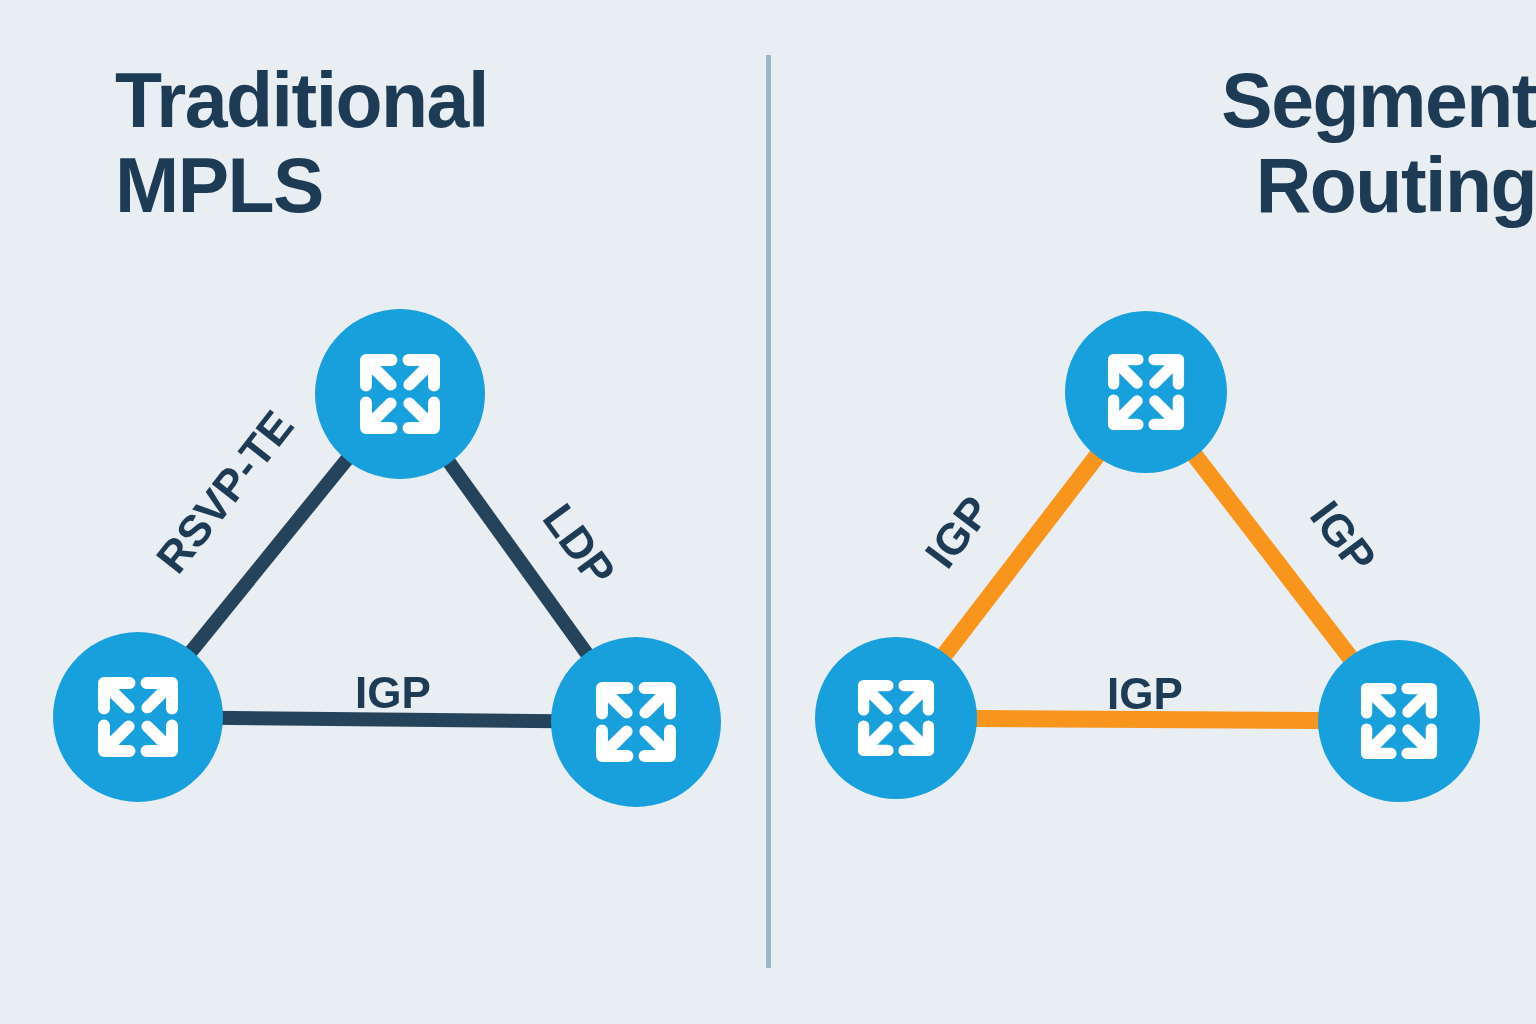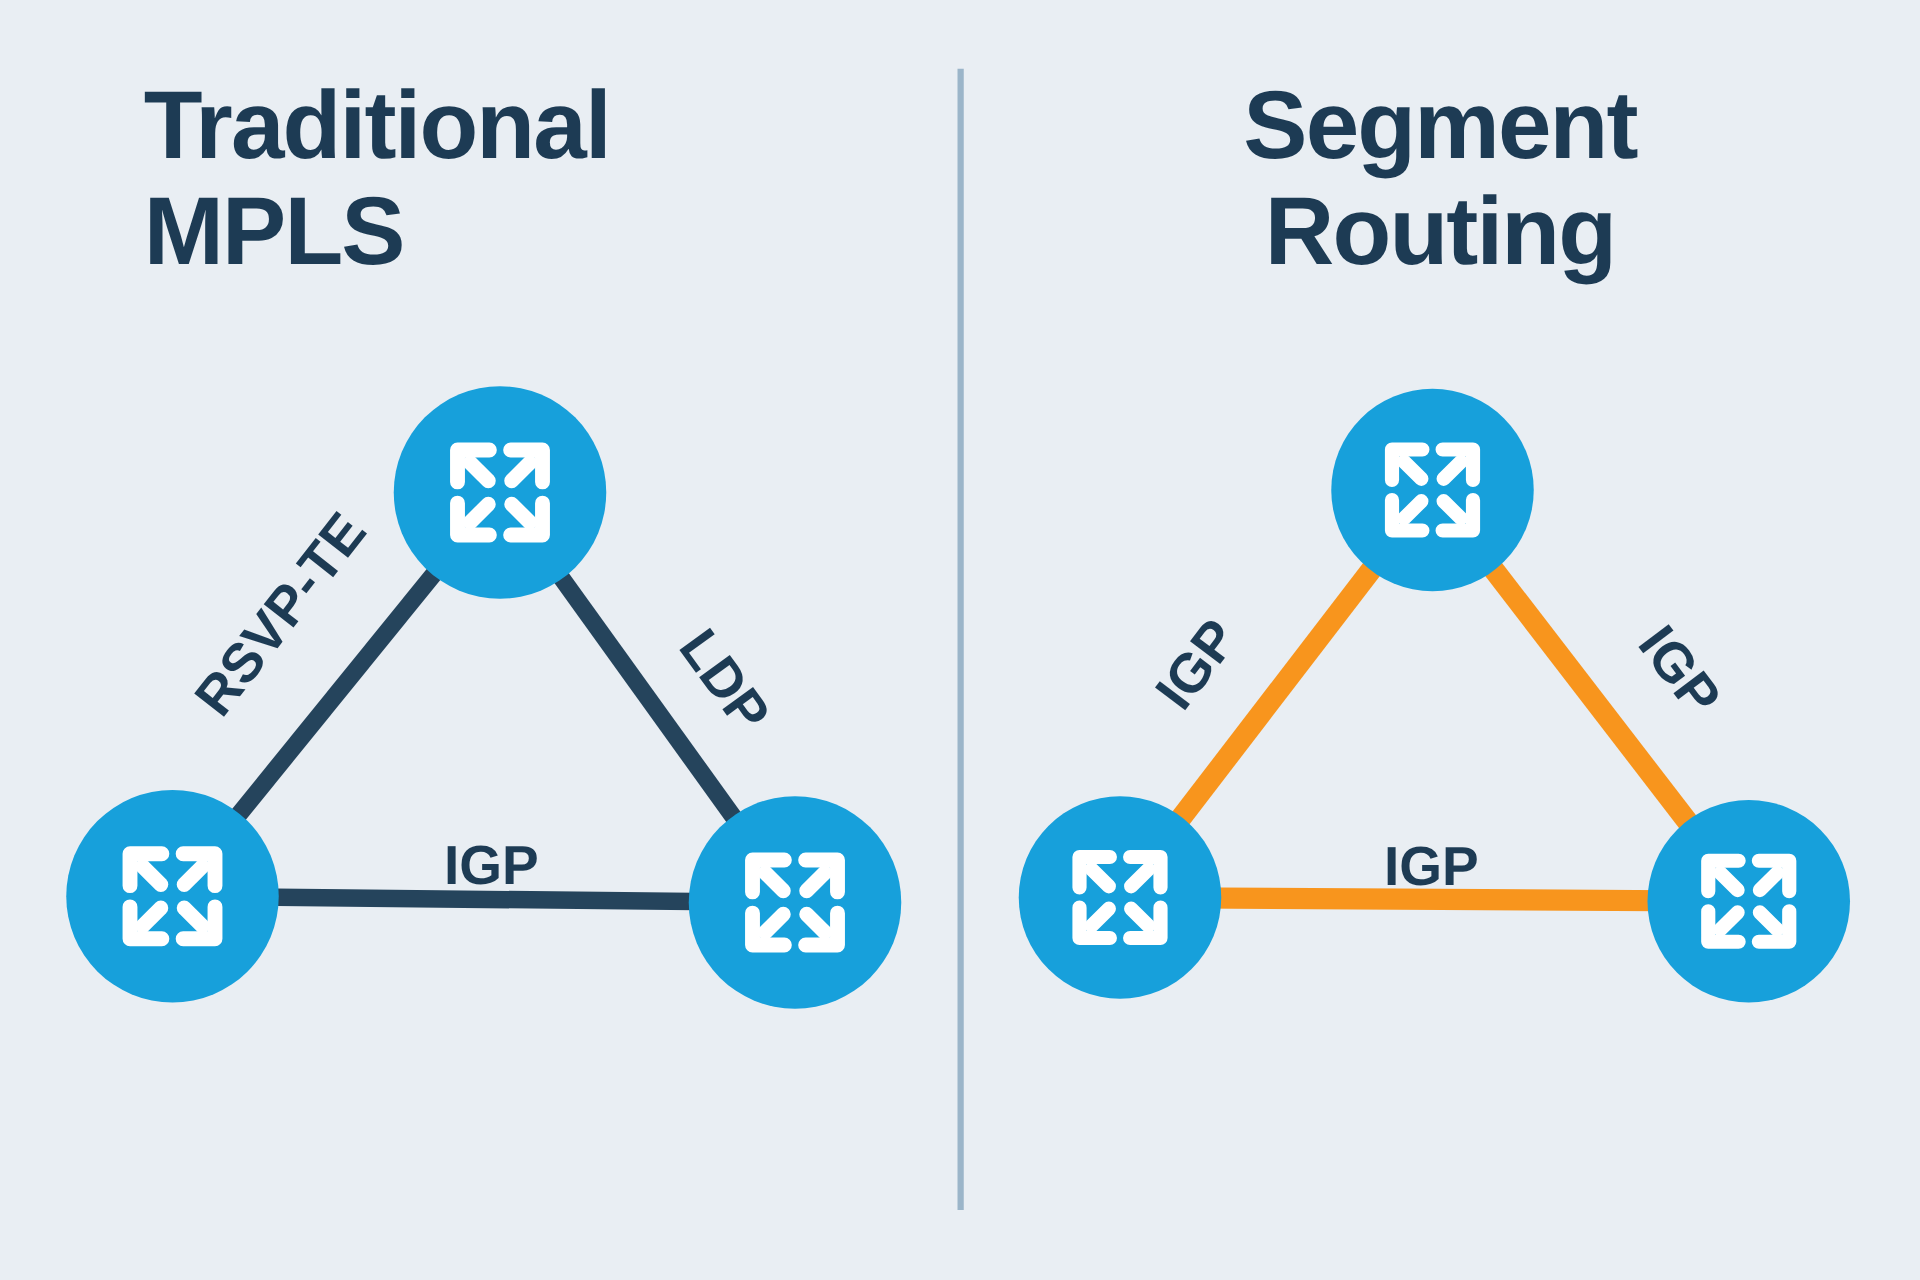--- a/index.html
+++ b/index.html
@@ -30,21 +30,21 @@
   .panel-title {
     position: absolute;
     font-weight: 700;
     font-size: 77px;
     line-height: 1.11;
     letter-spacing: -1.5px;
     color: var(--title-text, #1d3b54);
     white-space: pre-line;
   }
   .panel-title.left  { left: 115px; top: 58px; }
-  .panel-title.right { left: 768px; top: 58px; width: 768px; text-align: center; }
+  .panel-title.right { left: 768px; top: 58px; width: 768px; text-align: right; }
   .link-label {
     position: absolute;
     font-weight: 700;
     font-size: 44px;
     color: var(--title-text, #1d3b54);
     white-space: nowrap;
     transform: translate(-50%, -50%) rotate(var(--rot, 0deg));
   }
 </style>
 </head>

